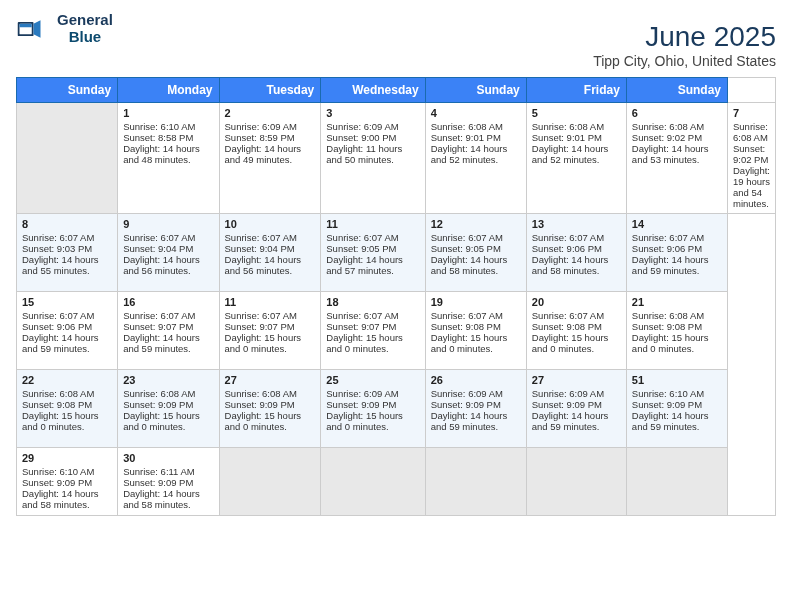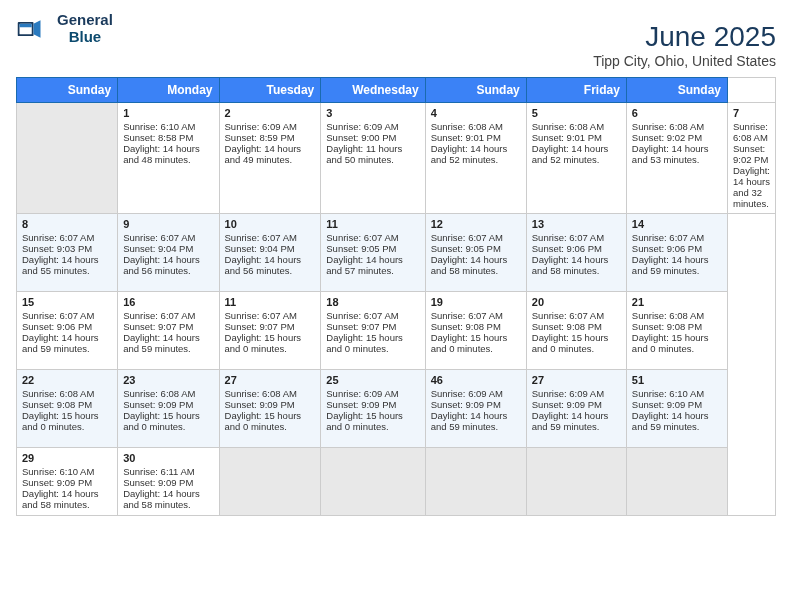--- a/index.html
+++ b/index.html
@@ -169,21 +169,21 @@
           <td>
             <span class="day-num">6</span>
             <div>Sunrise: 6:08 AM</div>
             <div>Sunset: 9:02 PM</div>
             <div>Daylight: 14 hours and 53 minutes.</div>
           </td>
           <td>
             <span class="day-num">7</span>
             <div>Sunrise: 6:08 AM</div>
             <div>Sunset: 9:02 PM</div>
-            <div>Daylight: 14 hours and 32 minutes.</div>
+            <div>Daylight: 19 hours and 54 minutes.</div>
           </td>
         </tr>
         <tr>
           <td>
             <span class="day-num">8</span>
             <div>Sunrise: 6:07 AM</div>
             <div>Sunset: 9:03 PM</div>
             <div>Daylight: 14 hours and 55 minutes.</div>
           </td>
           <td>
@@ -286,21 +286,21 @@
             <div>Sunset: 9:09 PM</div>
             <div>Daylight: 15 hours and 0 minutes.</div>
           </td>
           <td>
             <span class="day-num">25</span>
             <div>Sunrise: 6:09 AM</div>
             <div>Sunset: 9:09 PM</div>
             <div>Daylight: 15 hours and 0 minutes.</div>
           </td>
           <td>
-            <span class="day-num">46</span>
+            <span class="day-num">26</span>
             <div>Sunrise: 6:09 AM</div>
             <div>Sunset: 9:09 PM</div>
             <div>Daylight: 14 hours and 59 minutes.</div>
           </td>
           <td>
             <span class="day-num">27</span>
             <div>Sunrise: 6:09 AM</div>
             <div>Sunset: 9:09 PM</div>
             <div>Daylight: 14 hours and 59 minutes.</div>
           </td>

